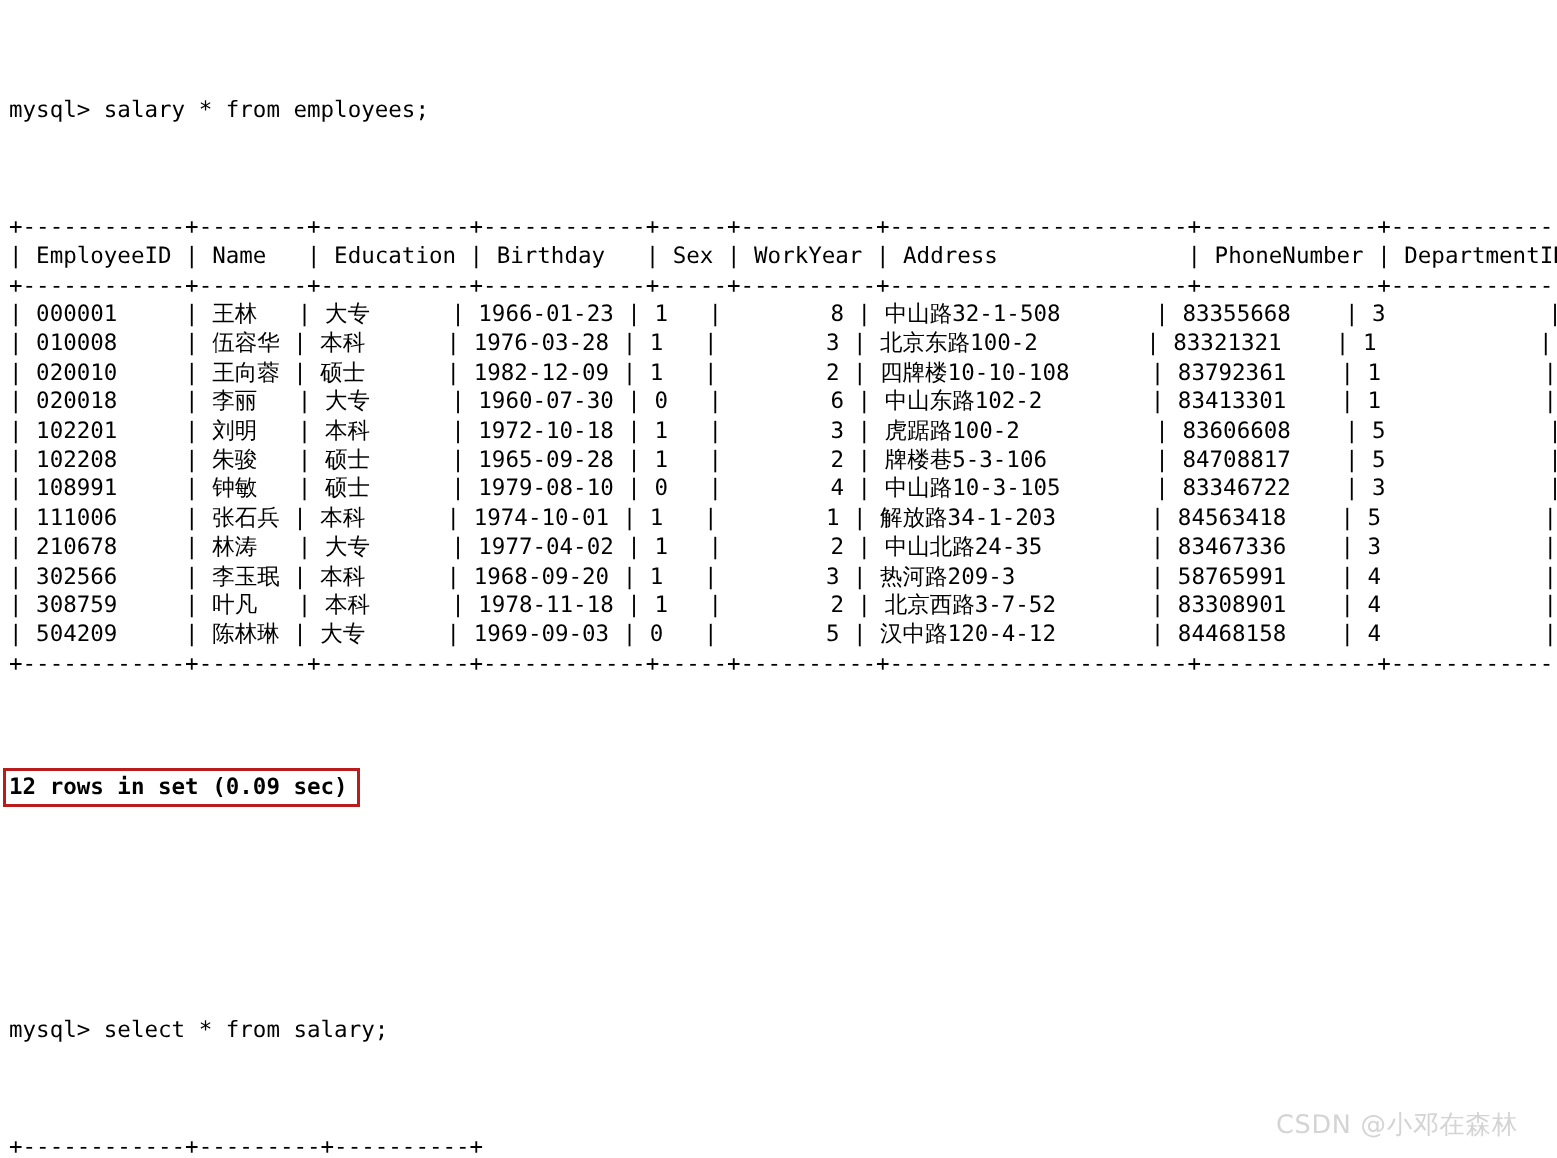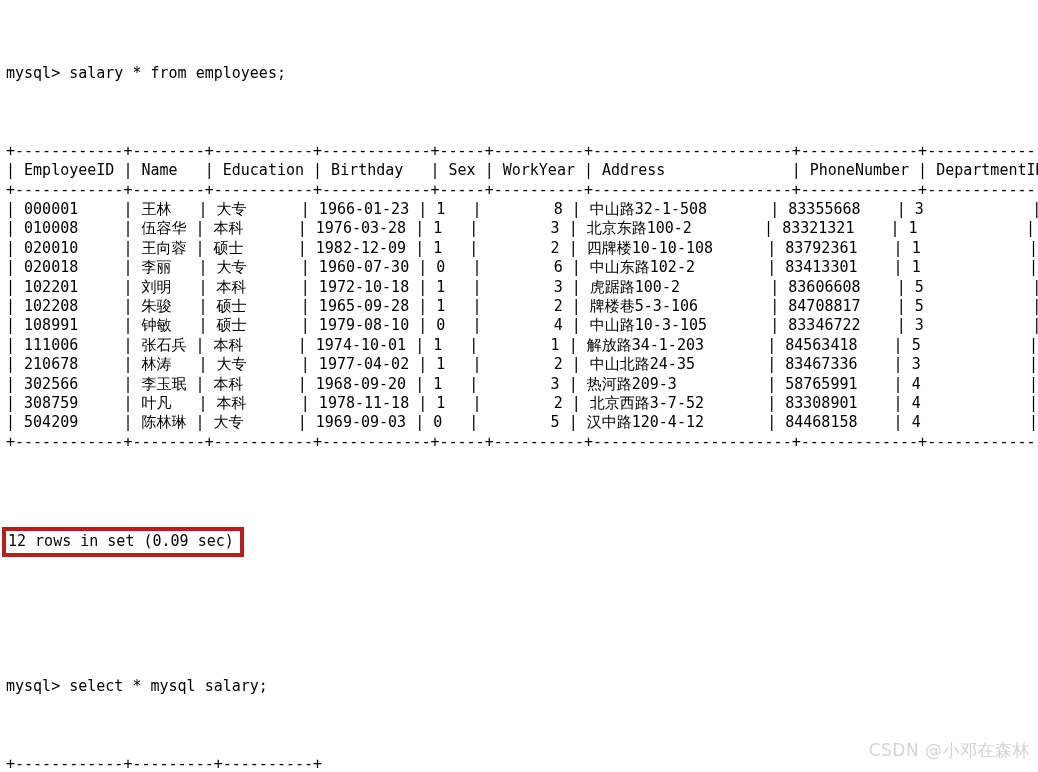--- a/index.html
+++ b/index.html
@@ -31,36 +31,37 @@
   .line {
     white-space: pre;
     height: 19.4px;
     font-family: "DejaVu Sans Mono", "Liberation Mono", monospace;
   }
   .blank {
     height: 19.4px;
   }
   .rowbox {
     display: inline-block;
-    border: 4px solid #b91c1c;
+    border: 2px solid #b91c1c;
     padding: 0px 6px 1px 2px;
     margin-left: -4px;
-    margin-top: 16px;
+    margin-top: 1px;
     margin-bottom: 1px;
     box-sizing: border-box;
     white-space: pre;
     line-height: 21px;
+    font-weight: bold;
   }
   .boxwrap {
     height: 30px;
     margin-top: 1px;
   }
   .watermark {
     position: absolute;
-    right: 8px;
+    right: 26px;
     bottom: 12px;
     color: #d4d4d4;
     font-family: "DejaVu Sans", "Liberation Sans", sans-serif;
     font-size: 17px;
     letter-spacing: 0.5px;
     white-space: pre;
     user-select: none;
   }
 </style>
 </head>
@@ -69,21 +70,21 @@
 <div class="terminal">
 
   <div class="line"><span>mysql&gt; </span><span>salary * from employees;</span></div>
 
   <div id="employees-render"><div class="line">+------------+--------+-----------+------------+-----+----------+----------------------+-------------+--------------+</div><div class="line">| EmployeeID | Name   | Education | Birthday   | Sex | WorkYear | Address              | PhoneNumber | DepartmentID |</div><div class="line">+------------+--------+-----------+------------+-----+----------+----------------------+-------------+--------------+</div><div class="line">| 000001     | 王林   | 大专      | 1966-01-23 | 1   |        8 | 中山路32-1-508       | 83355668    | 3            |</div><div class="line">| 010008     | 伍容华 | 本科      | 1976-03-28 | 1   |        3 | 北京东路100-2        | 83321321    | 1            |</div><div class="line">| 020010     | 王向蓉 | 硕士      | 1982-12-09 | 1   |        2 | 四牌楼10-10-108      | 83792361    | 1            |</div><div class="line">| 020018     | 李丽   | 大专      | 1960-07-30 | 0   |        6 | 中山东路102-2        | 83413301    | 1            |</div><div class="line">| 102201     | 刘明   | 本科      | 1972-10-18 | 1   |        3 | 虎踞路100-2          | 83606608    | 5            |</div><div class="line">| 102208     | 朱骏   | 硕士      | 1965-09-28 | 1   |        2 | 牌楼巷5-3-106        | 84708817    | 5            |</div><div class="line">| 108991     | 钟敏   | 硕士      | 1979-08-10 | 0   |        4 | 中山路10-3-105       | 83346722    | 3            |</div><div class="line">| 111006     | 张石兵 | 本科      | 1974-10-01 | 1   |        1 | 解放路34-1-203       | 84563418    | 5            |</div><div class="line">| 210678     | 林涛   | 大专      | 1977-04-02 | 1   |        2 | 中山北路24-35        | 83467336    | 3            |</div><div class="line">| 302566     | 李玉珉 | 本科      | 1968-09-20 | 1   |        3 | 热河路209-3          | 58765991    | 4            |</div><div class="line">| 308759     | 叶凡   | 本科      | 1978-11-18 | 1   |        2 | 北京西路3-7-52       | 83308901    | 4            |</div><div class="line">| 504209     | 陈林琳 | 大专      | 1969-09-03 | 0   |        5 | 汉中路120-4-12       | 84468158    | 4            |</div><div class="line">+------------+--------+-----------+------------+-----+----------+----------------------+-------------+--------------+</div></div>
 
   <div class="boxwrap"><span class="rowbox">12 rows in set (0.09 sec)</span></div>
 
   <div class="blank"></div>
 
-  <div class="line"><span>mysql&gt; </span><span>select * mysql salary;</span></div>
+  <div class="line"><span>mysql&gt; </span><span>select * from salary;</span></div>
 
   <div id="salary-render"><div class="line">+------------+---------+----------+</div></div>
 
   
 
 </div>
 
 <div class="watermark">CSDN @小邓在森林</div>
 
 </body></html>

